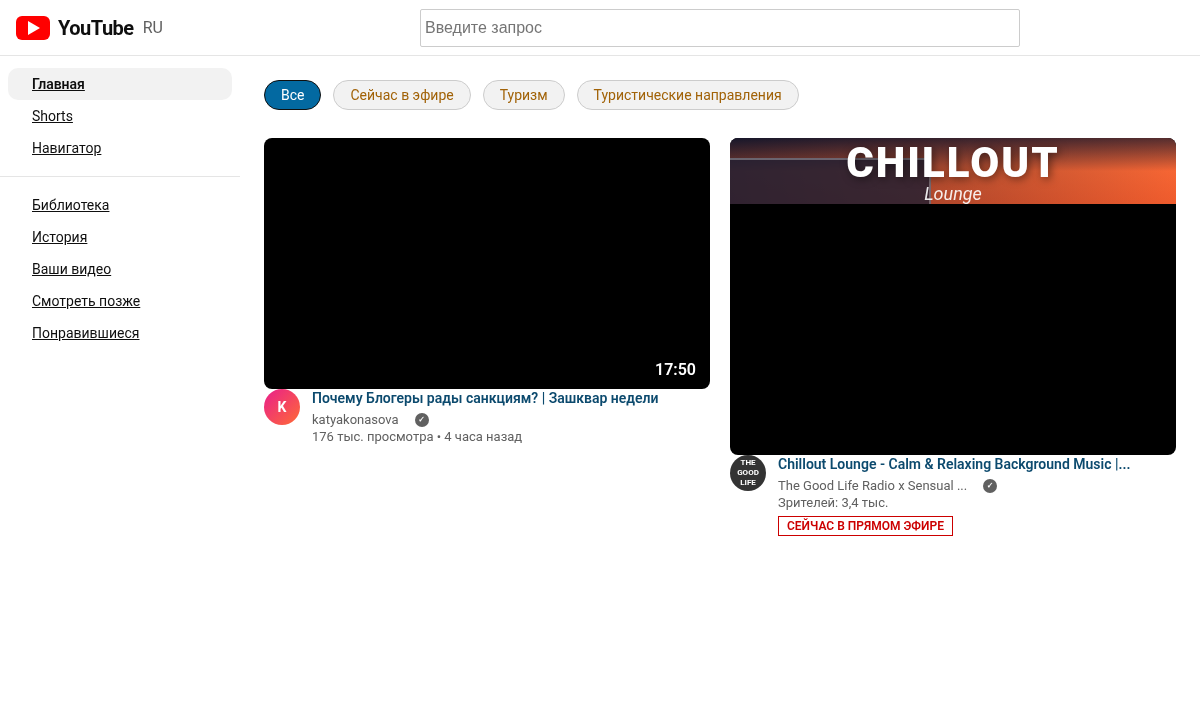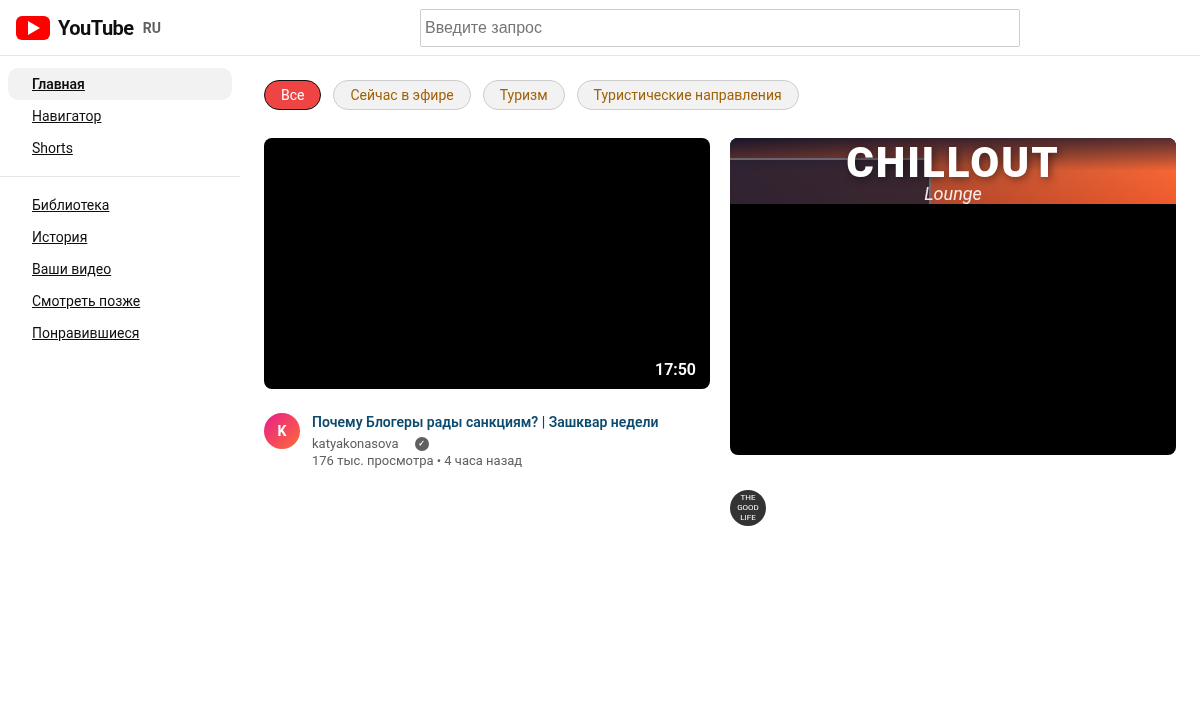--- a/index.html
+++ b/index.html
@@ -47,25 +47,24 @@
       border-left: 12px solid #fff;
       margin-left: 2px;
     }
     .yt-text {
       font-size: 20px;
       font-weight: 700;
       letter-spacing: -0.5px;
       color: #0f0f0f;
     }
     .yt-country {
-      font-size: 14px;
+      font-size: 16px;
       color: #606060;
       vertical-align: super;
       margin-left: 1px;
-      font-weight: bold;
     }
     .search-bar {
       flex: 1;
       max-width: 600px;
       margin: 0 auto;
     }
     .search-input {
       width: 100%;
       height: 38px;
       border: 1px solid #ccc;
@@ -133,21 +132,21 @@
       padding: 6px 16px;
       border-radius: 20px;
       border: 1px solid #ccc;
       background: #f2f2f2;
       cursor: pointer;
       font-size: 14px;
       white-space: nowrap;
       color: #a16207;
     }
     .chip.active {
-      background: #ef4444;
+      background: #0369a1;
       color: #fff;
       border-color: #0f0f0f;
     }
 
     
     .video-grid {
       display: grid;
       grid-template-columns: repeat(2, 1fr);
       gap: 20px;
     }
@@ -156,21 +155,21 @@
       cursor: pointer;
     }
 
     .thumbnail-wrapper {
       position: relative;
       width: 100%;
       padding-bottom: 56.25%;
       background: #000;
       border-radius: 8px;
       overflow: hidden;
-      margin-bottom: 24px;
+      margin-bottom: 0;
     }
 
     .thumbnail-content {
       position: absolute;
       top: 0; left: 0; right: 0; bottom: 0;
     }
 
     
     .thumb-1 {
       background: linear-gradient(135deg, #ff69b4 0%, #c71585 30%, #1a1a2e 100%);
@@ -341,24 +340,24 @@
   </div>
 </div>
 
 <div class="layout">
 
   <div class="sidebar">
     <div class="sidebar-item active">
       <span>Главная</span>
     </div>
     <div class="sidebar-item">
+      <span>Shorts</span>
+    </div>
+    <div class="sidebar-item">
       <span>Навигатор</span>
-    </div>
-    <div class="sidebar-item">
-      <span>Shorts</span>
     </div>
     <div class="sidebar-divider"></div>
     <div class="sidebar-item">
       <span>Библиотека</span>
     </div>
     <div class="sidebar-item">
       <span>История</span>
     </div>
     <div class="sidebar-item">
       <span>Ваши видео</span>
@@ -421,19 +420,28 @@
           <div class="thumbnail-content thumb-2">
             <div class="thumb-2-overlay"></div>
             <div class="thumb-2-window"></div>
             <div class="thumb-2-text">
               <div class="chillout-title">CHILLOUT</div>
               <div class="chillout-subtitle">Lounge</div>
             </div>
           </div>
         </div>
         <div class="video-info">
-          <div class="avatar avatar-2" style="font-size:8px;font-weight:400;line-height:1.2;margin-top:11px;">THE<br>GOOD<br>LIFE</div>
+          <div class="avatar avatar-2" style="font-size:8px;font-weight:700;line-height:1.2;">THE<br>GOOD<br>LIFE</div>
+          <div class="video-meta">
+            <div class="video-title">Chillout Lounge - Calm &amp; Relaxing Background Music |...</div>
+            <div class="channel-row">
+              <span class="channel-name">The Good Life Radio x Sensual ...</span>
+              <span class="verified-icon"></span>
+            </div>
+            <div class="video-stats">Зрителей: 3,4 тыс.</div>
+            <div class="live-badge">СЕЙЧАС В ПРЯМОМ ЭФИРЕ</div>
+          </div>
         </div>
       </div>
 
     </div>
   </div>
 </div>
 
 </body></html>

